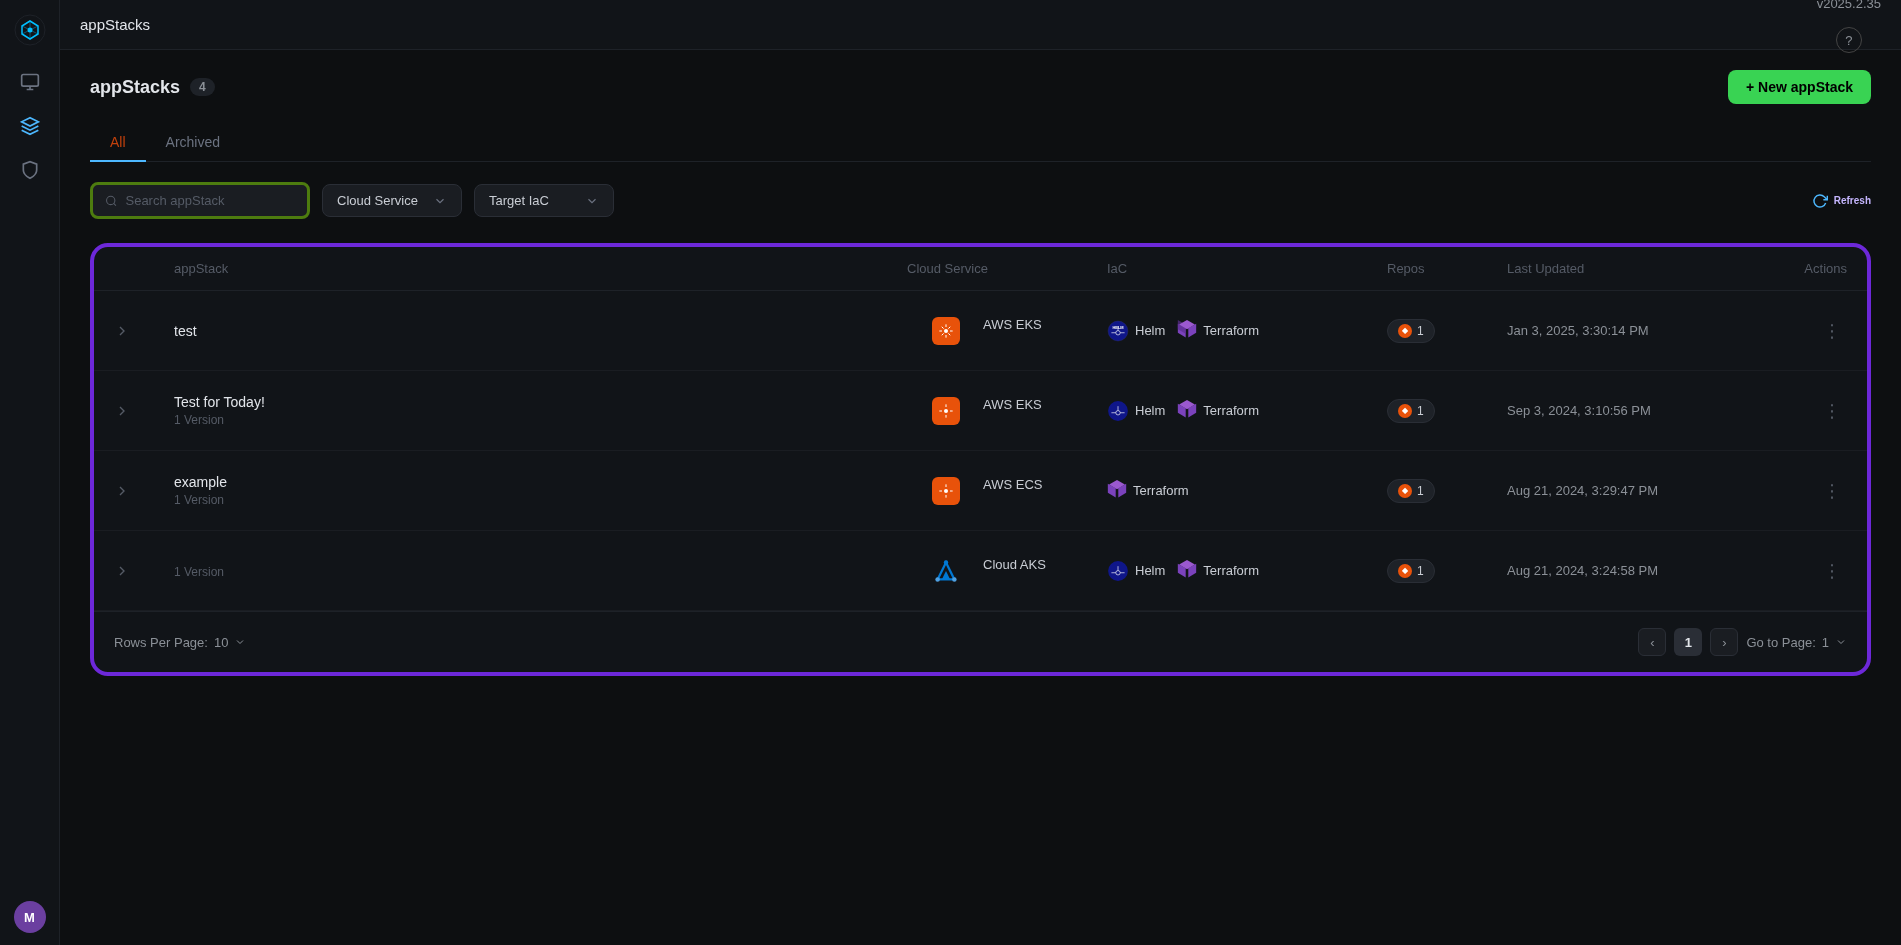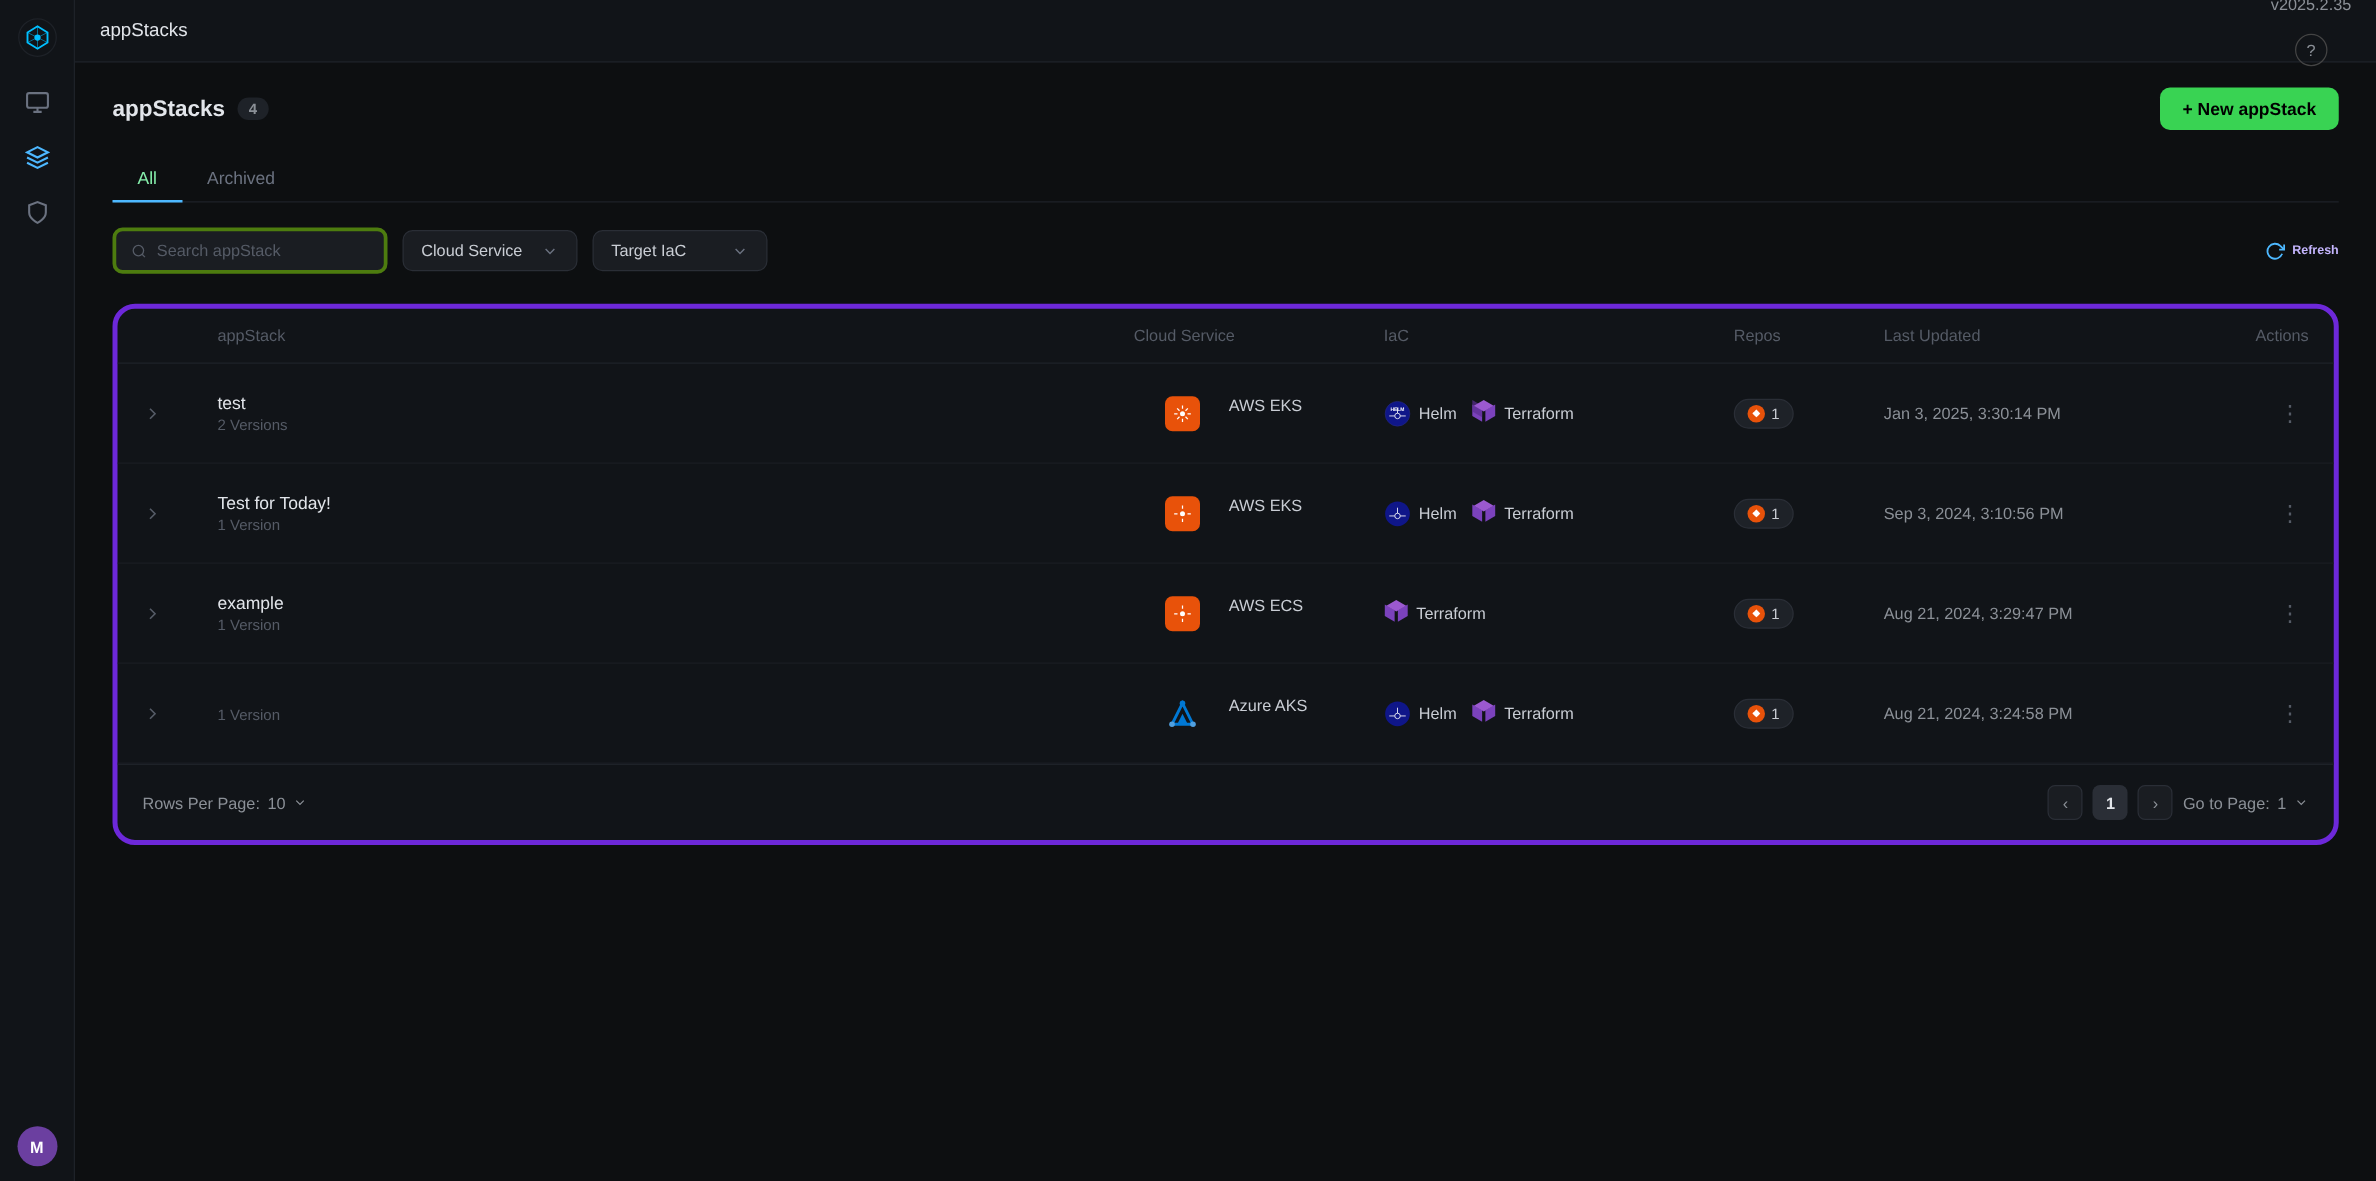--- a/index.html
+++ b/index.html
@@ -163,21 +163,21 @@
     .tab {
       padding: 10px 20px;
       cursor: pointer;
       color: #6b7280;
       font-size: 14px;
       font-weight: 500;
       border-bottom: 2px solid transparent;
       margin-bottom: -1px;
     }
     .tab.active {
-      color: #86efac;
+      color: #c2410c;
       border-bottom-color: #4db8ff;
     }
 
     
     .filters {
       display: flex;
       align-items: center;
       gap: 12px;
       margin-bottom: 24px;
     }
@@ -504,21 +504,20 @@
       </div>
 
       <div class="table-row">
         <div class="expand-btn">
           <svg width="16" height="16" viewBox="0 0 24 24" fill="none" stroke="currentColor" stroke-width="2">
               <polyline points="9 18 15 12 9 6"></polyline>
             </svg>
         </div>
         <div>
           <div class="stack-name">test</div>
-          <div class="stack-version">2 Versions</div>
         </div>
         <div class="cloud-cell">
           <div class="cloud-icon aws-eks-icon">
             <svg width="16" height="16" viewBox="0 0 24 24" fill="white">
               <circle cx="12" cy="12" r="3"></circle>
                 <path d="M12 2v4M12 18v4M2 12h4M18 12h4M5.6 5.6l2.8 2.8M15.6 15.6l2.8 2.8M18.4 5.6l-2.8 2.8M8.4 15.6l-2.8 2.8" stroke="white" stroke-width="1.5" fill="none"></path>
             </svg>
           </div>
           <span>AWS EKS</span>
         </div>
@@ -660,21 +659,21 @@
         <div class="cloud-cell">
           <div class="cloud-icon azure-icon">
             <svg width="28" height="28" viewBox="0 0 100 100">
               <polygon points="20,80 50,20 80,80" fill="none" stroke="#0078d4" stroke-width="8"></polygon>
               <polygon points="35,80 65,80 50,50" fill="#0078d4"></polygon>
               <circle cx="20" cy="80" r="8" fill="#50a0e0"></circle>
               <circle cx="80" cy="80" r="8" fill="#50a0e0"></circle>
               <circle cx="50" cy="20" r="8" fill="#0078d4"></circle>
             </svg>
           </div>
-          <span>Azure AKS</span>
+          <span>Cloud AKS</span>
         </div>
         <div class="iac-cell">
           <div class="iac-item">
             <svg width="22" height="22" viewBox="0 0 100 100">
               <circle cx="50" cy="50" r="45" fill="#0f1689"></circle>
               <circle cx="50" cy="58" r="10" fill="#0f1689" stroke="white" stroke-width="3"></circle>
               <line x1="50" y1="48" x2="50" y2="28" stroke="white" stroke-width="3"></line>
               <line x1="40" y1="58" x2="20" y2="58" stroke="white" stroke-width="3"></line>
               <line x1="60" y1="58" x2="80" y2="58" stroke="white" stroke-width="3"></line>
             </svg>

